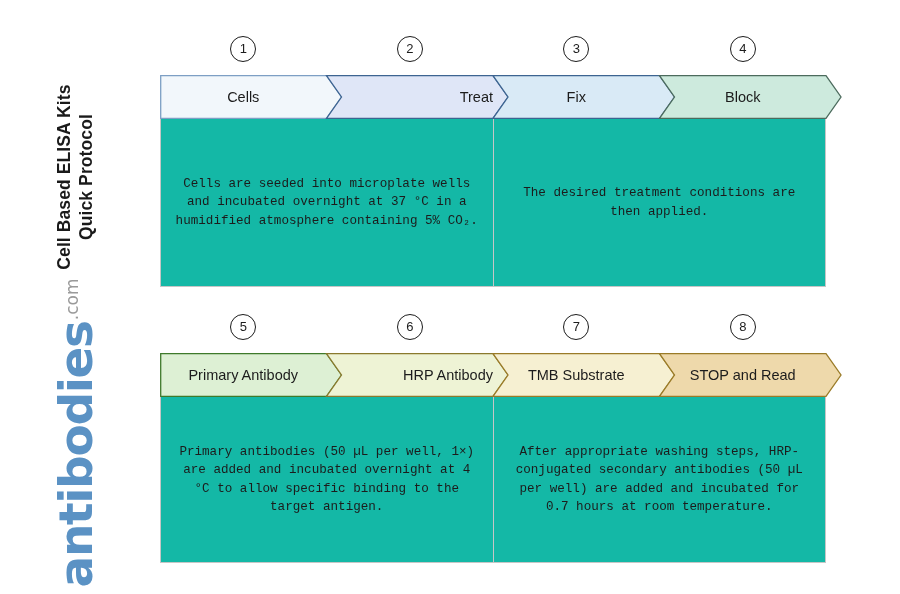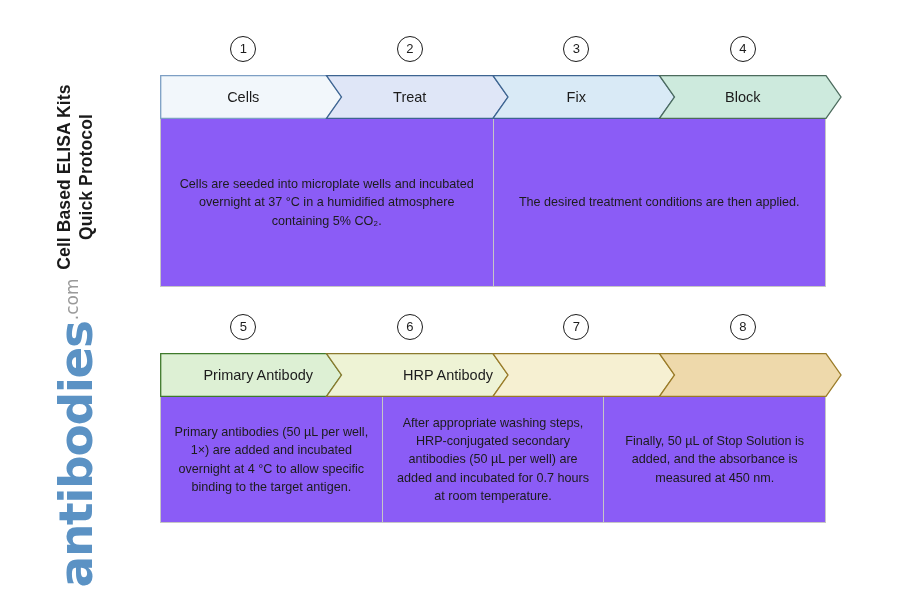--- a/index.html
+++ b/index.html
@@ -111,25 +111,26 @@
     font-size: 14.5px;
     color: #1c1c1c;
     pointer-events: none;
   }
 
   .body-row {
     position: relative;
     display: flex;
     border: 1px solid #c6c6c6;
     border-top: none;
-    background: #8b5cf6;
+    background: #14b8a6;
     box-sizing: border-box;
+    font-family: Liberation Mono, monospace;
   }
   #flow-top .body-row { height: 168px; }
-  #flow-bottom .body-row { height: 126px; }
+  #flow-bottom .body-row { height: 166px; }
 
   .body-cell {
     flex: 1 1 0;
     border-right: 1px solid #c6c6c6;
     display: flex;
     align-items: center;
     justify-content: center;
     box-sizing: border-box;
     padding: 6px 13px;
   }
@@ -163,21 +164,21 @@
       <div class="step-badge" style="left: 582.75px;">4</div>
     </div>
   <div class="arrow-row">
       <svg width="683" height="46">
         <path d="M 0.7 0.7 L 166.5 0.7 L 181.5 22 L 166.5 43.3 L 0.7 43.3 Z" fill="#f2f7fb" stroke="#7d9fc4" stroke-width="1.3" stroke-linejoin="miter"></path>
         <path d="M 166.5 0.7 L 333 0.7 L 348 22 L 333 43.3 L 166.5 43.3 L 181.5 22 Z" fill="#dfe6f7" stroke="#3d6491" stroke-width="1.3" stroke-linejoin="miter"></path>
         <path d="M 333 0.7 L 499.5 0.7 L 514.5 22 L 499.5 43.3 L 333 43.3 L 348 22 Z" fill="#d9eaf6" stroke="#3d6491" stroke-width="1.3" stroke-linejoin="miter"></path>
         <path d="M 499.5 0.7 L 666 0.7 L 681 22 L 666 43.3 L 499.5 43.3 L 514.5 22 Z" fill="#cdeadd" stroke="#4c6b5d" stroke-width="1.3" stroke-linejoin="miter"></path>
       </svg>
       <div class="arrow-label" style="left: 0px; width: 166.5px;">Cells</div>
-      <div class="arrow-label" style="left: 166.5px; width: 166.5px;">Treat</div>
+      <div class="arrow-label" style="left: 166.5px; width: 166.5px; text-align: right;">Treat</div>
       <div class="arrow-label" style="left: 333px; width: 166.5px;">Fix</div>
       <div class="arrow-label" style="left: 499.5px; width: 166.5px;">Block</div>
     </div>
   <div class="body-row">
       <div class="body-cell">
         <p>Cells are seeded into microplate wells and incubated overnight at 37 °C in a humidified atmosphere containing 5% CO₂.</p>
       </div>
       <div class="body-cell">
         <p>The desired treatment conditions are then applied.</p>
       </div>
@@ -191,27 +192,26 @@
       <div class="step-badge" style="left: 416.25px;">7</div>
       <div class="step-badge" style="left: 582.75px;">8</div>
     </div>
   <div class="arrow-row">
       <svg width="683" height="46">
         <path d="M 0.7 0.7 L 166.5 0.7 L 181.5 22 L 166.5 43.3 L 0.7 43.3 Z" fill="#ddf0d4" stroke="#3f7a2b" stroke-width="1.3" stroke-linejoin="miter"></path>
         <path d="M 166.5 0.7 L 333 0.7 L 348 22 L 333 43.3 L 166.5 43.3 L 181.5 22 Z" fill="#eef3d5" stroke="#8a7a2e" stroke-width="1.3" stroke-linejoin="miter"></path>
         <path d="M 333 0.7 L 499.5 0.7 L 514.5 22 L 499.5 43.3 L 333 43.3 L 348 22 Z" fill="#f6f0d2" stroke="#9a7b28" stroke-width="1.3" stroke-linejoin="miter"></path>
         <path d="M 499.5 0.7 L 666 0.7 L 681 22 L 666 43.3 L 499.5 43.3 L 514.5 22 Z" fill="#eed9ab" stroke="#9a7b28" stroke-width="1.3" stroke-linejoin="miter"></path>
       </svg>
-      <div class="arrow-label" style="left: 0px; width: 166.5px; margin-left: 15px;">Primary Antibody</div>
+      <div class="arrow-label" style="left: 0px; width: 166.5px;">Primary Antibody</div>
       <div class="arrow-label" style="left: 166.5px; width: 166.5px; text-align: right;">HRP Antibody</div>
+      <div class="arrow-label" style="left: 333px; width: 166.5px;">TMB Substrate</div>
+      <div class="arrow-label" style="left: 499.5px; width: 166.5px;">STOP and Read</div>
     </div>
   <div class="body-row">
       <div class="body-cell">
         <p>Primary antibodies (50 µL per well, 1×) are added and incubated overnight at 4 °C to allow specific binding to the target antigen.</p>
       </div>
       <div class="body-cell">
         <p>After appropriate washing steps, HRP-conjugated secondary antibodies (50 µL per well) are added and incubated for 0.7 hours at room temperature.</p>
       </div>
-      <div class="body-cell">
-        <p>Finally, 50 µL of Stop Solution is added, and the absorbance is measured at 450 nm.</p>
-      </div>
     </div>
 </div>
 
 </body></html>

